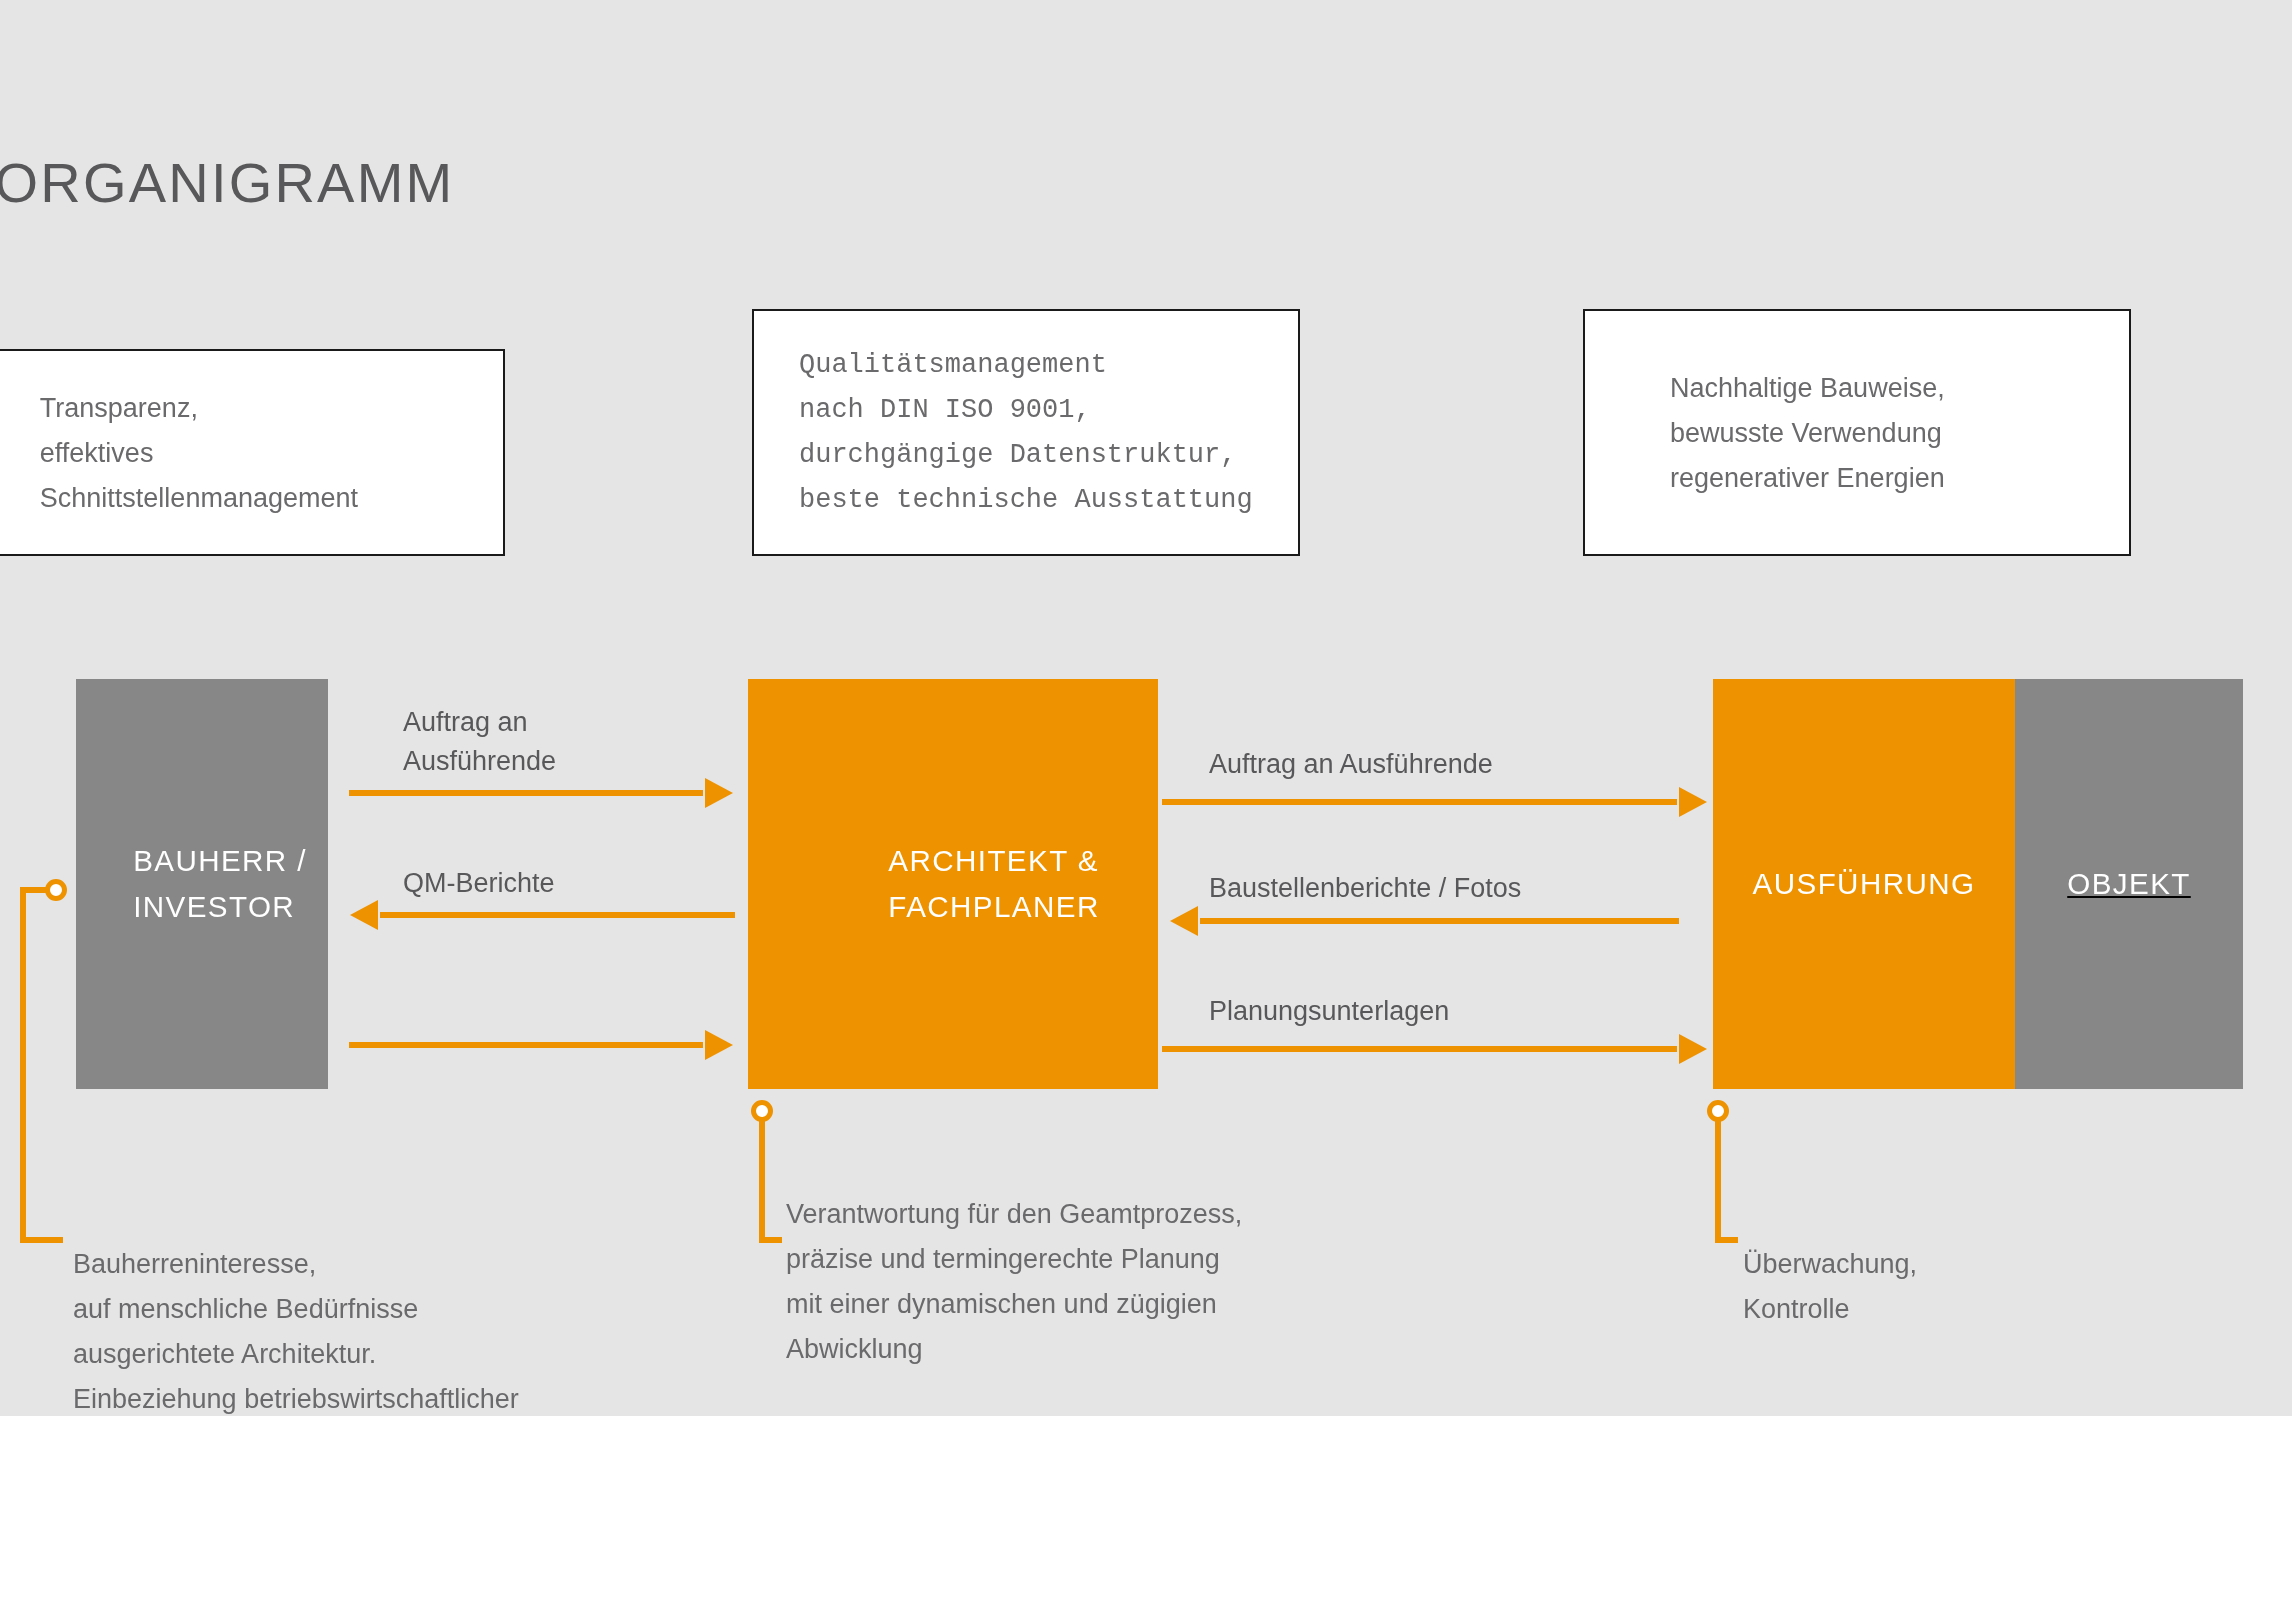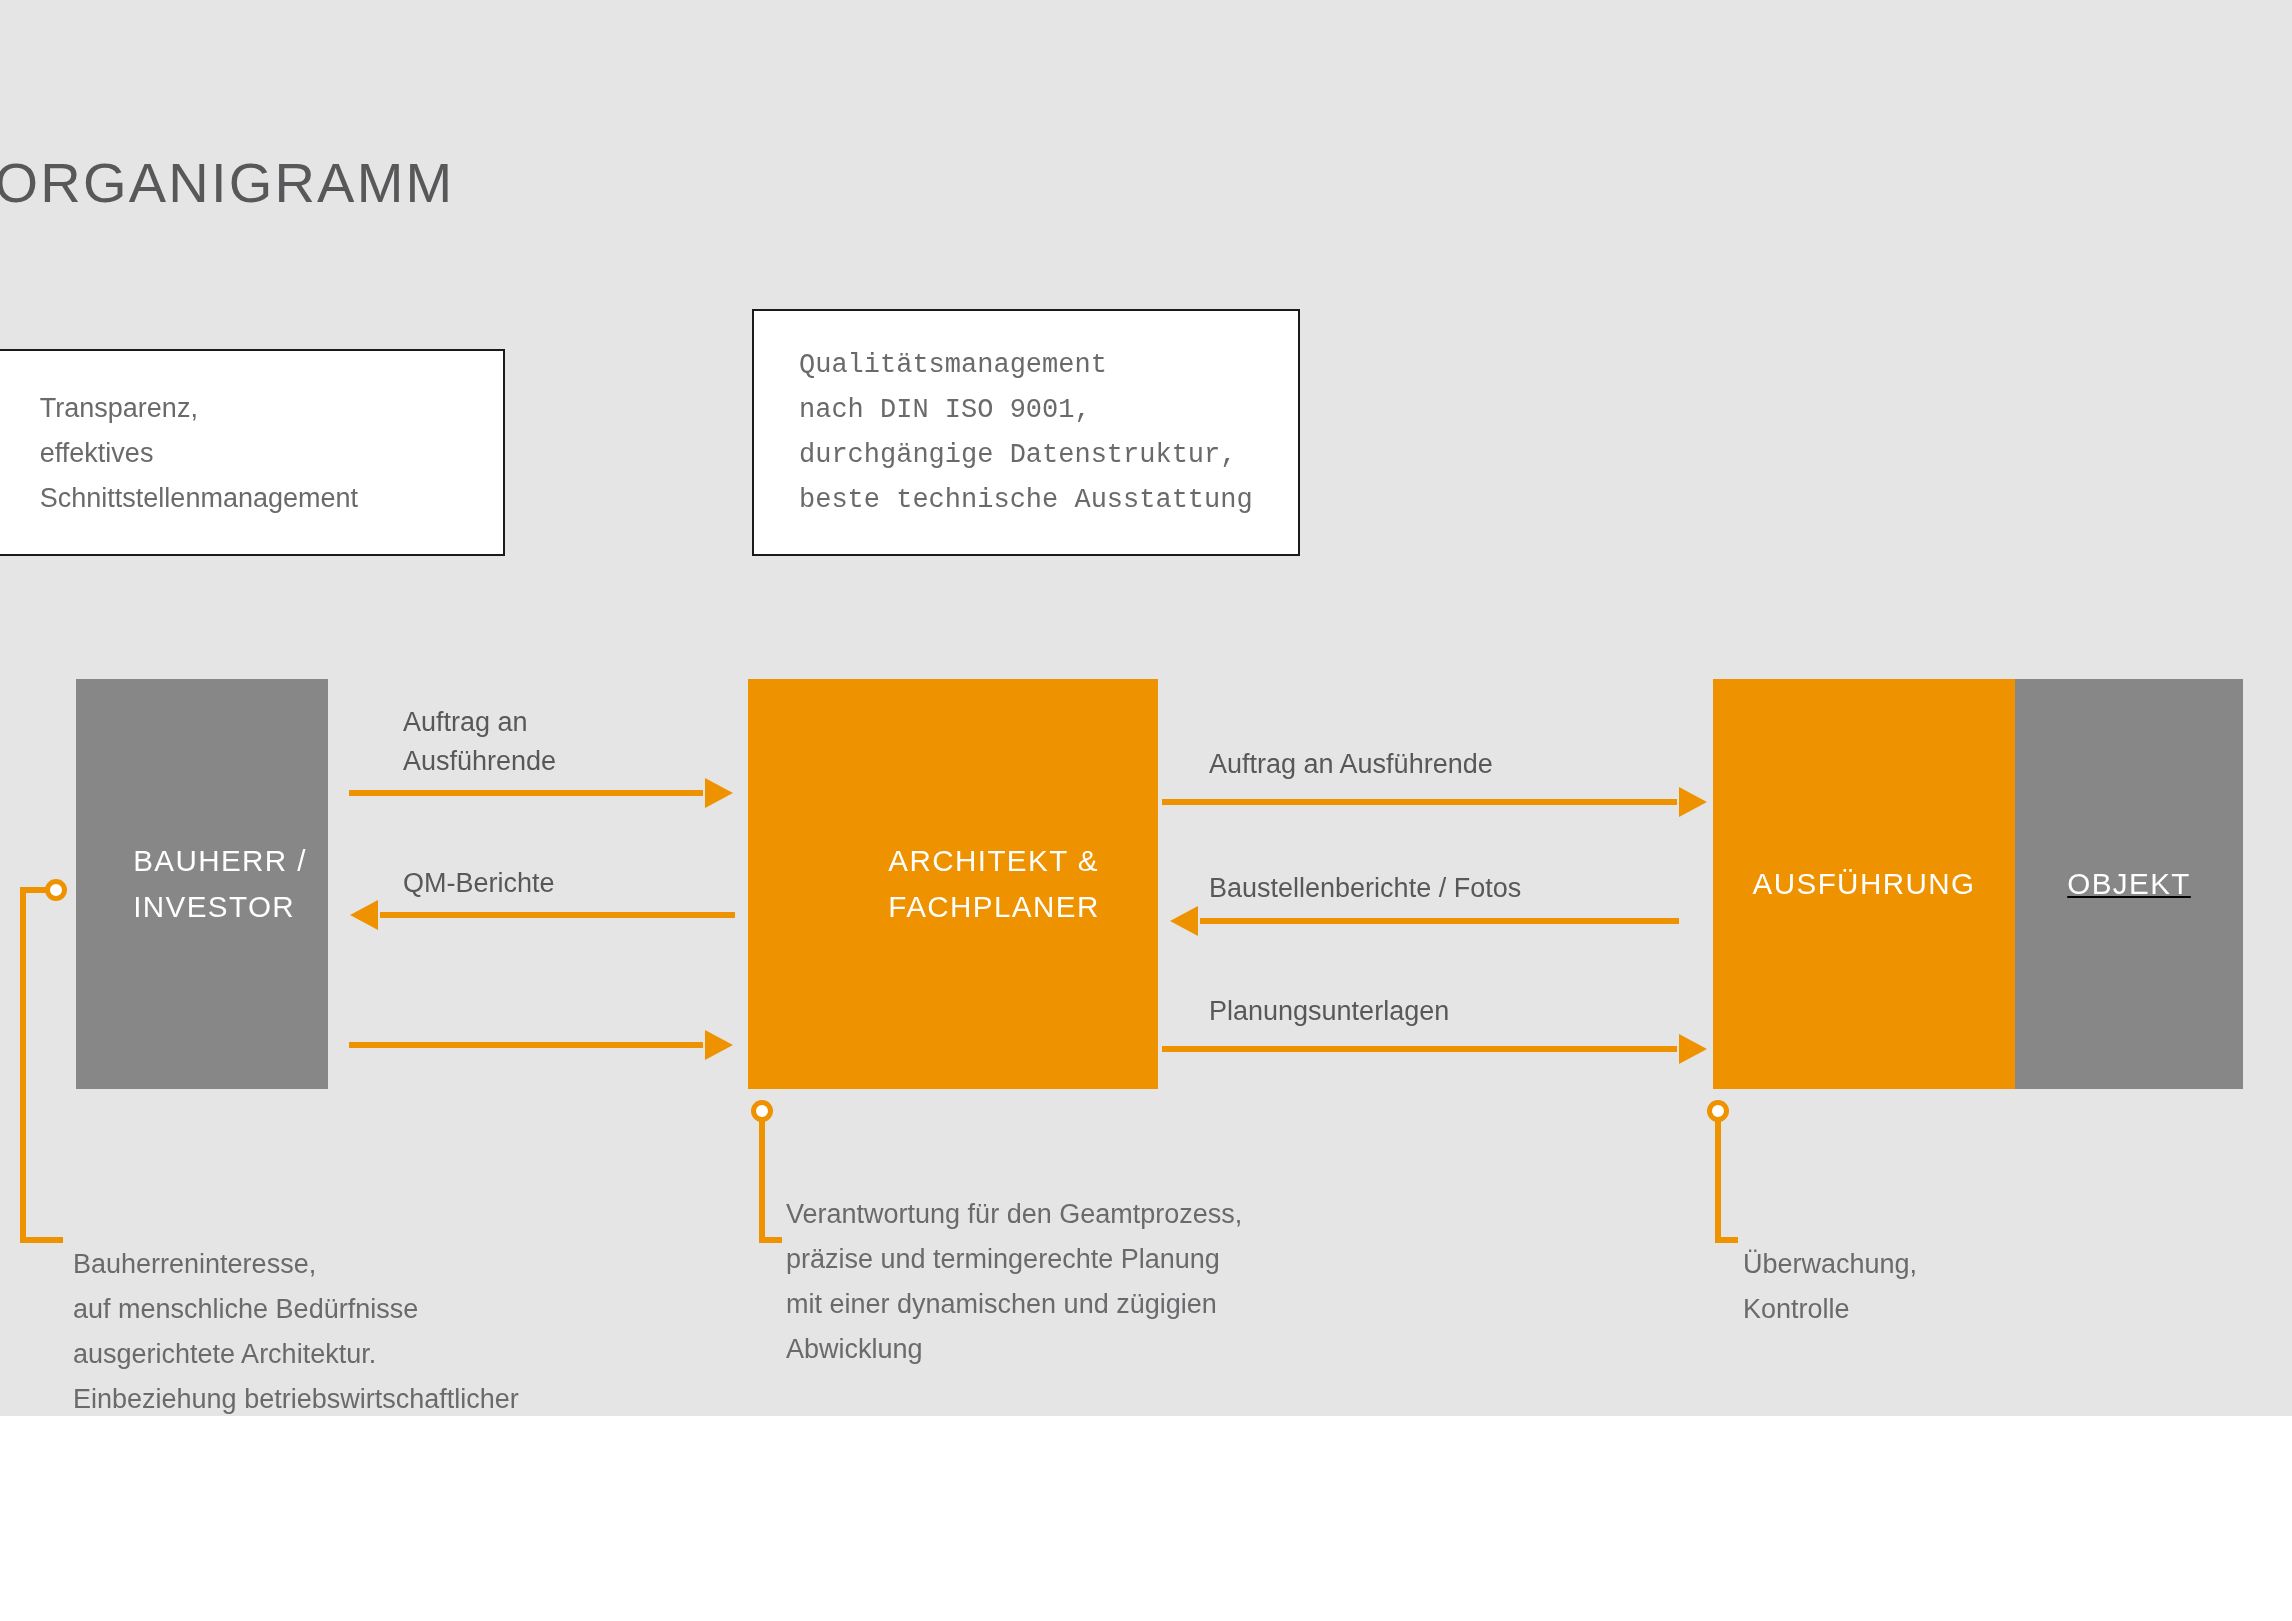--- a/index.html
+++ b/index.html
@@ -156,20 +156,25 @@
     <div class="note-text">Transparenz,
 effektives
 Schnittstellenmanagement</div>
   </div>
   <div class="note-box" id="note-box-2">
     <div class="note-text">Qualitätsmanagement
 nach DIN ISO 9001,
 durchgängige Datenstruktur,
 beste technische Ausstattung</div>
   </div>
+  <div class="note-box" id="note-box-3">
+    <div class="note-text">Nachhaltige Bauweise,
+bewusste Verwendung
+regenerativer Energien</div>
+  </div>
 
   <div class="role-block" id="block-architekt">
     <div class="role-seg">
       <div class="role-label">ARCHITEKT &amp;
 FACHPLANER</div>
     </div>
   </div>
 
   <div class="role-block" id="block-bauherr">
     <div class="role-seg">

